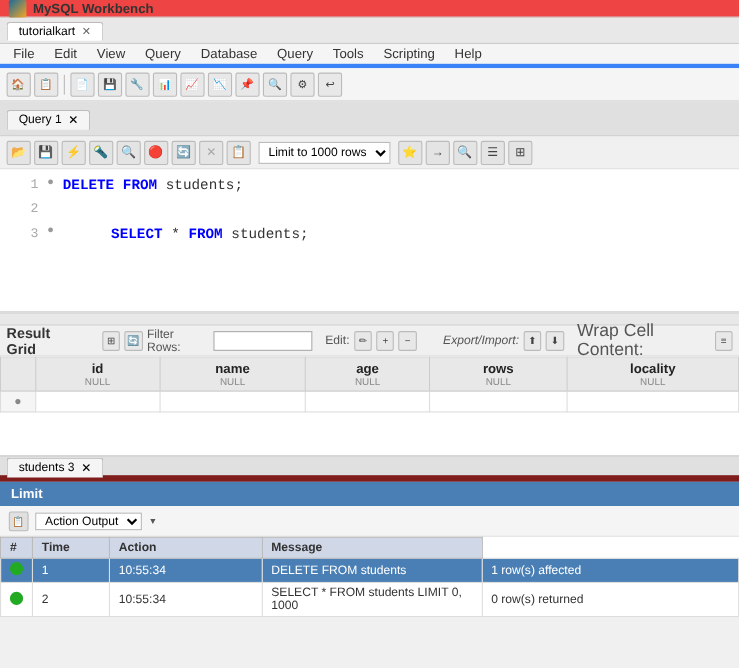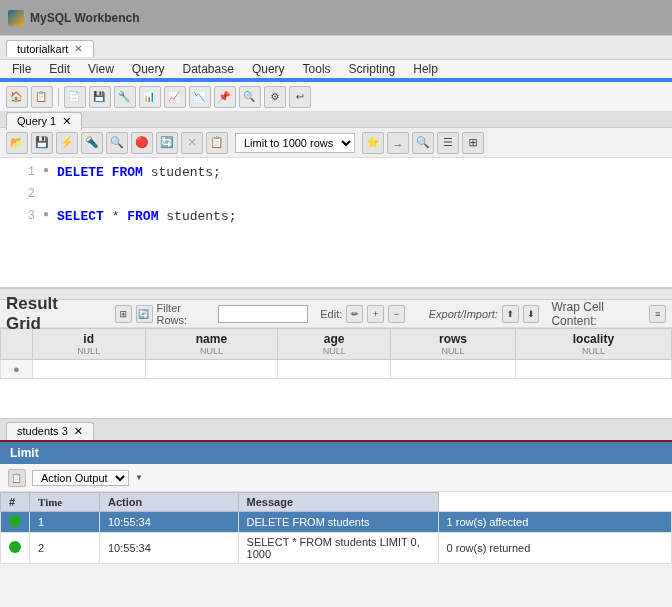--- a/index.html
+++ b/index.html
@@ -1,25 +1,25 @@
 <!DOCTYPE html>
 <html><head>
   <meta charset="utf-8">
   <style>
     * { margin: 0; padding: 0; box-sizing: border-box; }
     body { font-family: 'Segoe UI', Arial, sans-serif; font-size: 12px; background: #f0f0f0; width: 672px; height: 607px; overflow: hidden; }
 
     
     .title-bar {
-      background: #a3a3a3;
+      background: #ef4444;
       display: flex;
       align-items: center;
       padding: 4px 8px;
       border-bottom: 1px solid #ccc;
-      height: 36px;
+      height: 16px;
     }
     .title-bar .app-icon {
       width: 16px; height: 16px; margin-right: 6px;
       background: linear-gradient(135deg, #1a6b9a, #f5a623);
       border-radius: 2px;
       display: inline-block;
     }
     .title-bar .app-title { font-size: 12px; font-weight: 600; color: #333; }
 
     
@@ -83,21 +83,21 @@
     }
     .toolbar-separator { width: 1px; height: 18px; background: #bbb; margin: 0 2px; }
 
     
     .query-tab-bar {
       background: #e0e0e0;
       display: flex;
       align-items: center;
       padding: 2px 6px 0;
       border-bottom: 1px solid #ccc;
-      height: 16px;
+      height: 32px;
     }
     .query-tab {
       background: #f5f5f5;
       border: 1px solid #bbb;
       border-bottom: none;
       padding: 2px 10px;
       font-size: 11px;
       border-radius: 3px 3px 0 0;
       display: flex; align-items: center; gap: 6px;
       cursor: pointer;
@@ -156,21 +156,21 @@
       flex-shrink: 0;
     }
     .line-dot {
       color: #999;
       margin-right: 8px;
       font-size: 10px;
       flex-shrink: 0;
     }
     .kw-delete { color: #0000ff; font-weight: bold; }
     .kw-from { color: #0000ff; font-weight: bold; }
-    .kw-select { color: #0000ff; font-weight: bold; }
+    .kw-select { color: #0000ff; font-weight: bold; margin-left: 44px; }
     .kw-star { color: #333; }
     .tbl-name { color: #333; }
 
     
     .h-scroll {
       height: 12px;
       background: #e8e8e8;
       border-top: 1px solid #ccc;
       border-bottom: 1px solid #ccc;
     }
@@ -178,32 +178,32 @@
     
     .result-toolbar {
       background: #f0f0f0;
       display: flex;
       align-items: center;
       padding: 3px 6px;
       border-bottom: 1px solid #ddd;
       gap: 4px;
       height: 28px;
     }
-    .result-label { font-size: 17px; font-weight: 600; color: #333; margin-right: 20px; }
+    .result-label { font-size: 13px; font-weight: 600; color: #333; margin-right: 20px; }
     .filter-label { font-size: 11px; color: #555; margin-right: 4px; }
     .filter-input {
       border: 1px solid #aaa;
       height: 18px;
       width: 90px;
       font-size: 11px;
       padding: 0 3px;
     }
     .edit-label { font-size: 11px; color: #555; margin-left: 8px; }
     .export-label { font-size: 11px; color: #555; margin-left: 20px; font-style: italic; }
-    .wrap-label { font-size: 12px; color: #555; margin-left: 8px; }
+    .wrap-label { font-size: 16px; color: #555; margin-left: 8px; }
     .result-icon-btn {
       width: 18px; height: 18px;
       background: #e8e8e8;
       border: 1px solid #bbb;
       border-radius: 2px;
       display: flex; align-items: center; justify-content: center;
       font-size: 9px; cursor: pointer; color: #444;
     }
 
     
@@ -241,21 +241,21 @@
     }
     .row-marker { width: 16px; background: #f5f5f5; border: 1px solid #ddd; }
 
     
     .bottom-tab-bar {
       background: #e0e0e0;
       display: flex;
       align-items: center;
       padding: 2px 6px 0;
       border-top: 1px solid #ccc;
-      border-bottom: 2px solid #7f1d1d;
+      border-bottom: 6px solid #7f1d1d;
       height: 24px;
     }
     .bottom-tab {
       background: #f5f5f5;
       border: 1px solid #bbb;
       border-bottom: none;
       padding: 2px 10px;
       font-size: 11px;
       border-radius: 3px 3px 0 0;
       display: flex; align-items: center; gap: 6px;
@@ -322,21 +322,21 @@
     }
     .output-row-selected td { background: #4a7fb5; color: #fff; }
     .output-row-normal td { background: #fff; color: #333; }
     .status-ok {
       display: inline-block;
       width: 12px; height: 12px;
       background: #22aa22;
       border-radius: 50%;
     }
     .col-hash { width: 20px; text-align: center; }
-    .col-time { width: 70px; font-family: Liberation Serif, serif; }
+    .col-time { width: 70px; }
     .col-action { flex: 1; }
     .col-message { width: 200px; }
   </style>
 </head>
 <body>
 
 <div class="title-bar">
   <span class="app-icon"></span>
   <span class="app-title">MySQL Workbench</span>
 </div>

